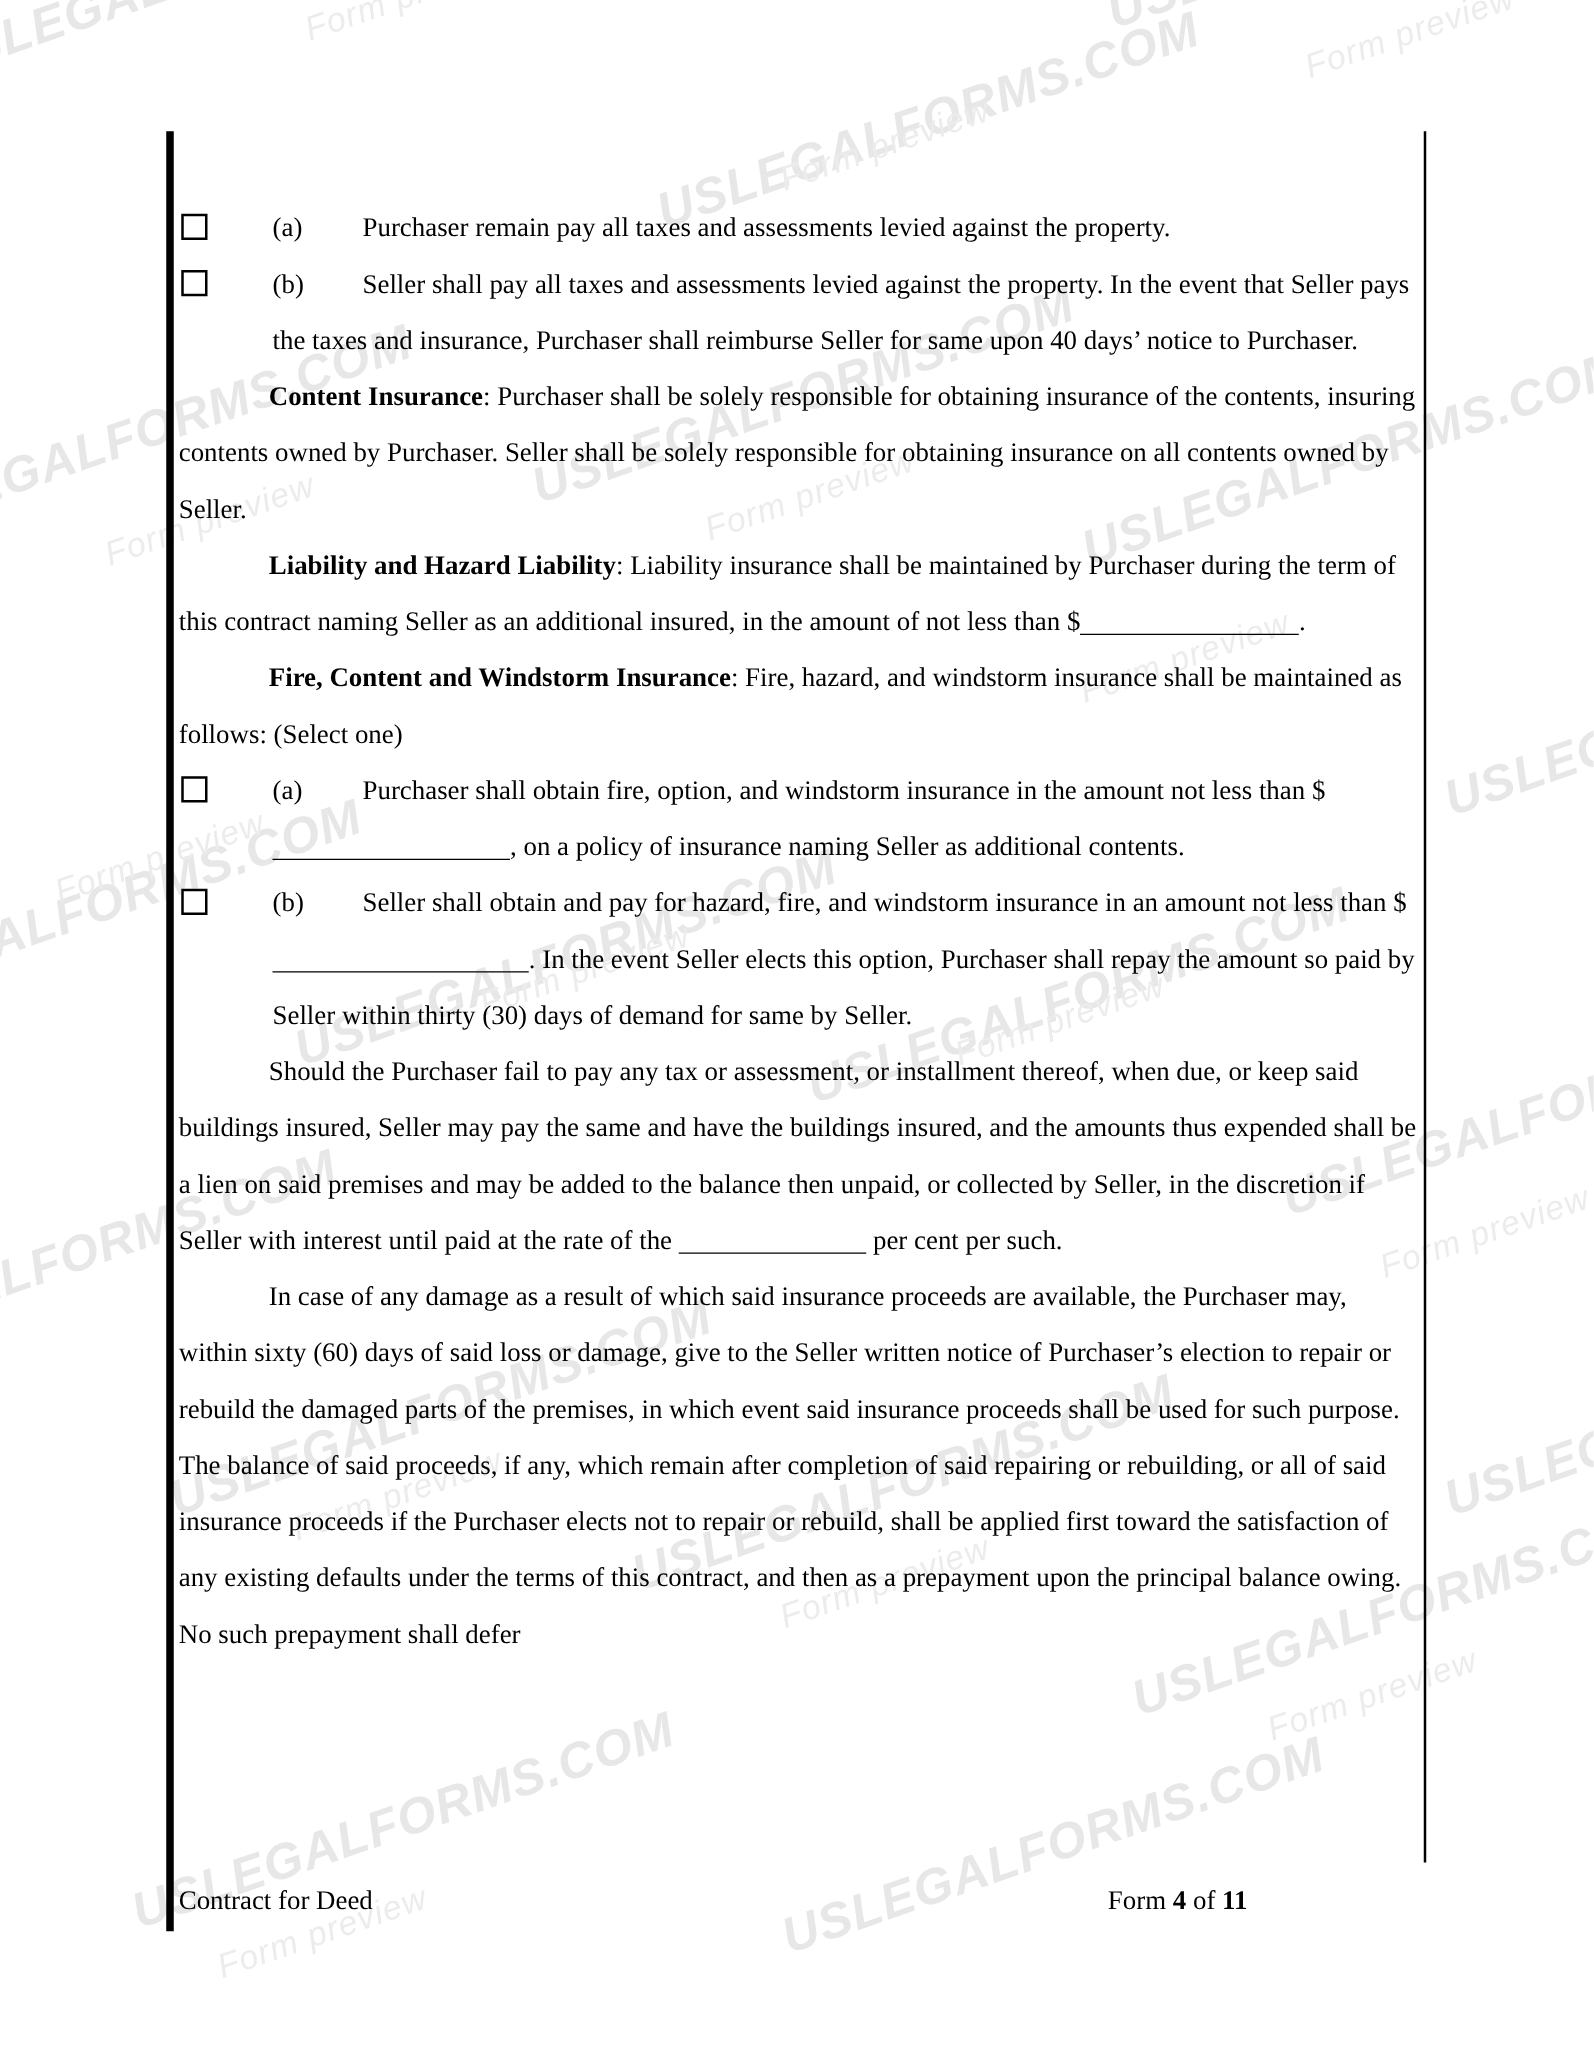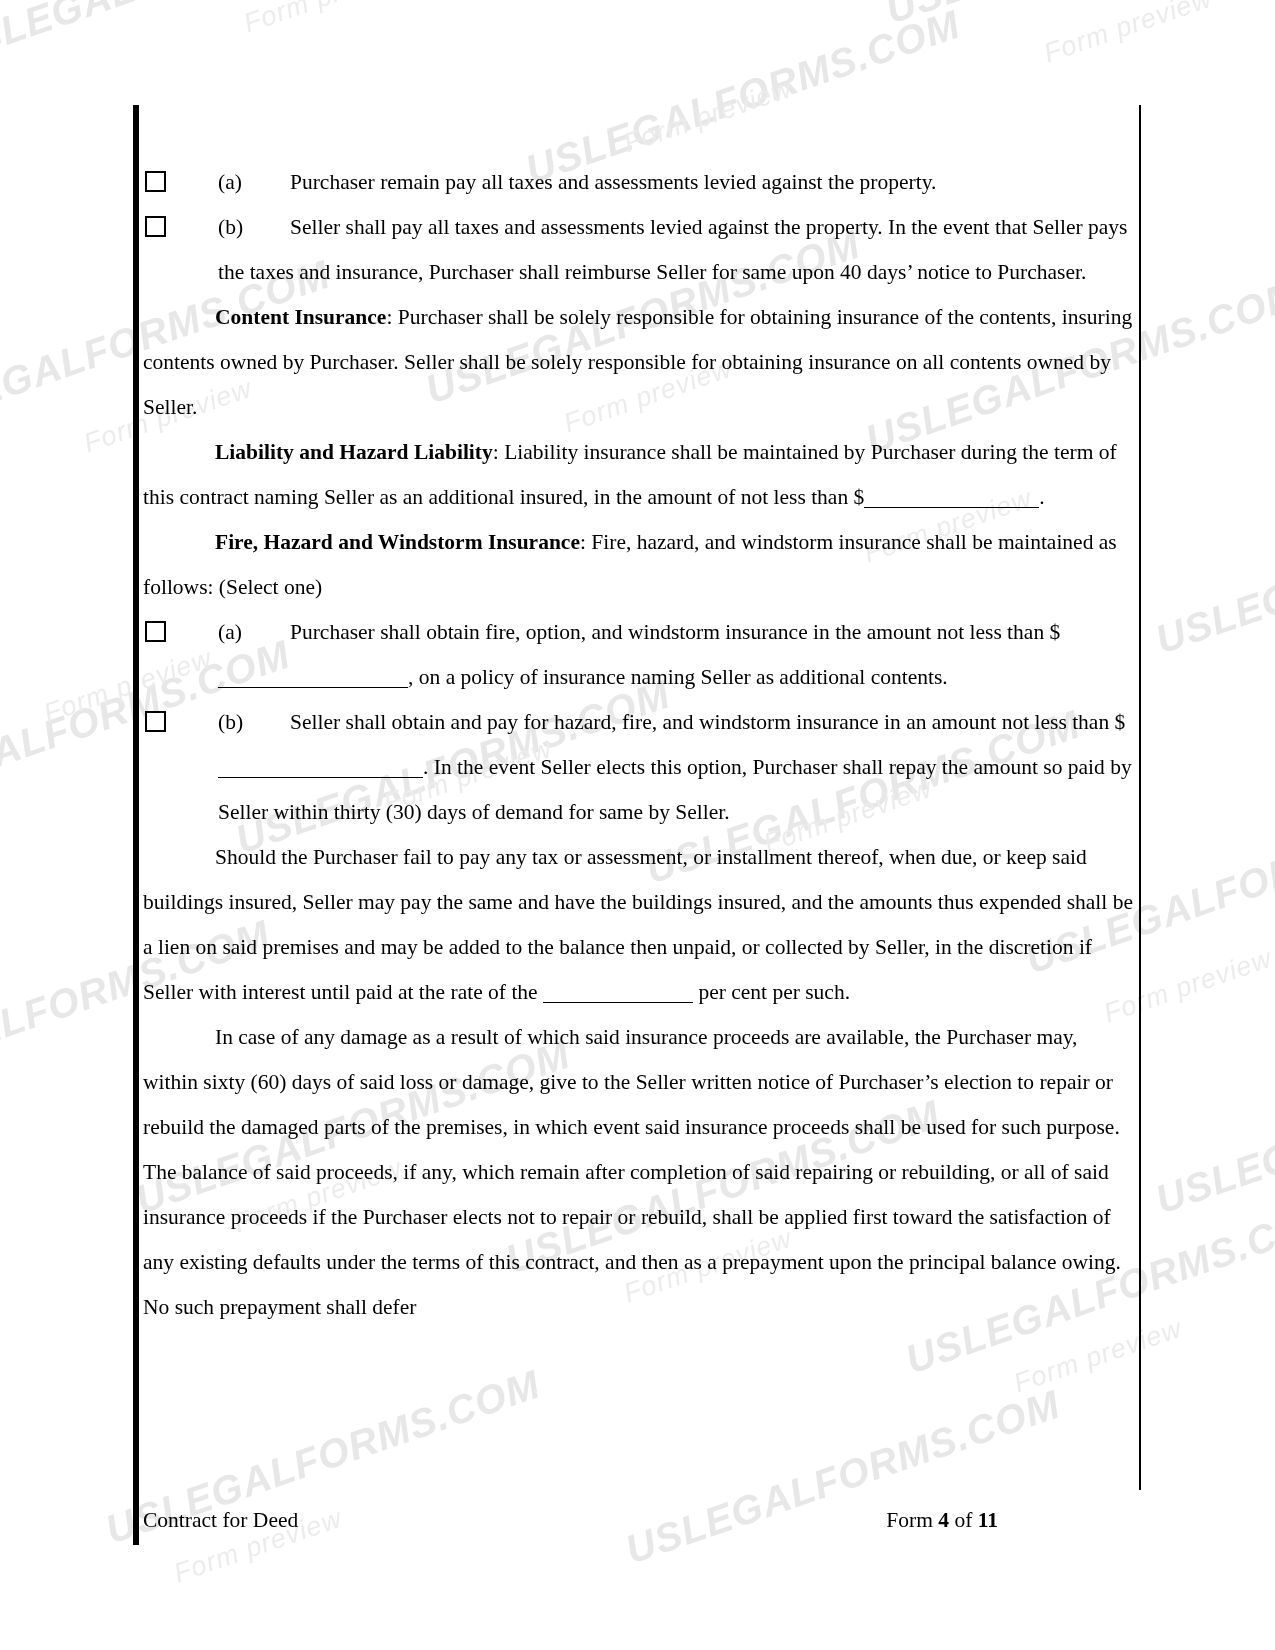--- a/index.html
+++ b/index.html
@@ -183,21 +183,21 @@
     <div class="cb-row">
       <span class="cbox"></span>
       <span class="enum">(b)</span><span class="cb-text">Seller shall pay all taxes and assessments levied against the property. In the event that Seller pays the taxes and insurance, Purchaser shall reimburse Seller for same upon 40 days’ notice to Purchaser.</span>
     </div>
 
     <p class="para"><b>Content Insurance</b><span>:</span><span> Purchaser shall be solely responsible for obtaining insurance of the contents, insuring contents owned by Purchaser.  Seller shall be solely responsible for obtaining insurance on all contents owned by Seller.</span></p>
 
     <p class="para"><b>Liability and Hazard Liability</b><span>:</span><span>  Liability insurance shall be maintained by Purchaser during the term of this contract naming Seller as an additional insured, in the amount of not less than</span>
       <span>$</span><span class="blank w-md"></span><span>.</span></p>
 
-    <p class="para"><b>Fire, Hazard and Windstorm Insurance</b><span>:</span><span> Fire, hazard, and windstorm insurance shall be maintained as follows: (Select one)</span></p>
+    <p class="para"><b>Fire, Content and Windstorm Insurance</b><span>:</span><span> Fire, hazard, and windstorm insurance shall be maintained as follows: (Select one)</span></p>
 
     <div class="cb-row">
       <span class="cbox"></span>
       <span class="enum">(a)</span><span class="cb-text">Purchaser shall obtain fire, option, and windstorm insurance in the amount not less than</span>
       <span>$</span><span class="blank w-md2"></span><span>, on a policy of insurance naming Seller as additional contents.</span>
     </div>
 
     <div class="cb-row">
       <span class="cbox"></span>
       <span class="enum">(b)</span><span class="cb-text">Seller shall obtain and pay for hazard, fire, and windstorm insurance in an amount not less than</span>

